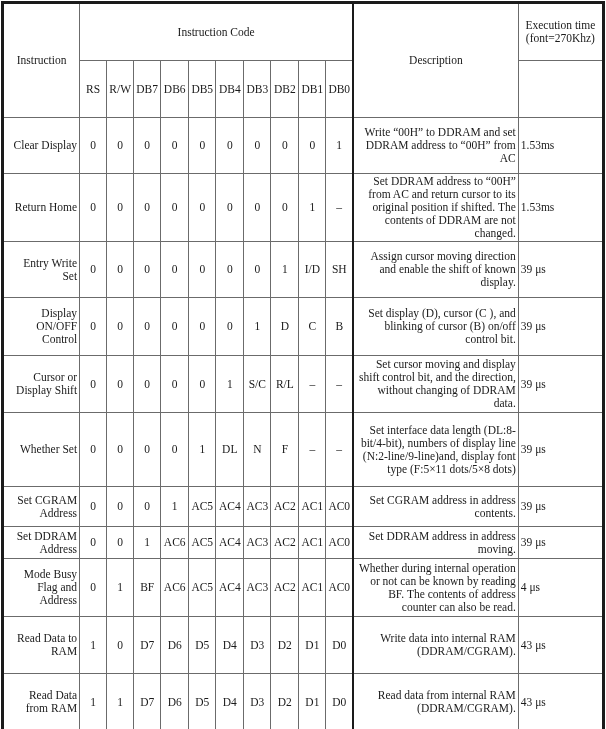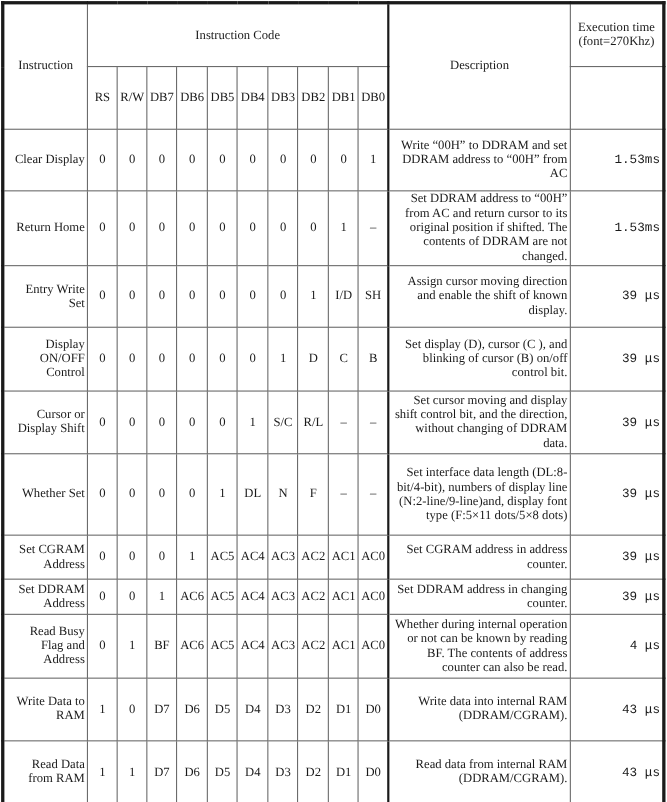--- a/index.html
+++ b/index.html
@@ -20,21 +20,21 @@
       padding: 0 2px;
       font-weight: normal;
       vertical-align: middle;
       line-height: 13px;
       overflow: hidden;
     }
     table.instr th { text-align: center; }
     td.name { text-align: right; padding-left: 2px; font-family: Liberation Serif, serif; }
     td.bit { text-align: center; white-space: nowrap; }
     td.desc { text-align: right; padding-left: 2px; margin-left: 20px; }
-    td.time { text-align: right; font-family: Liberation Mono, monospace; }
+    td.time { text-align: left; }
     th.exec { text-align: left; line-height: 14px; padding-left: 2px; margin-top: 16px; }
     .b-left-dark { border-left: 2px solid #1a1a1a !important; }
     .b-right-dark { border-right: 2px solid #1a1a1a !important; }
   </style>
 </head>
 <body>
 
 <div class="page">
   <table class="instr">
     <colgroup>
@@ -179,58 +179,58 @@
         <td class="bit">0</td>
         <td class="bit">0</td>
         <td class="bit">0</td>
         <td class="bit">1</td>
         <td class="bit">AC5</td>
         <td class="bit">AC4</td>
         <td class="bit">AC3</td>
         <td class="bit">AC2</td>
         <td class="bit">AC1</td>
         <td class="bit b-right-dark">AC0</td>
-        <td class="desc">Set CGRAM address in address counter.</td>
+        <td class="desc">Set CGRAM address in address contents.</td>
         <td class="time">39 μs</td>
       </tr>
 
       <tr style="height:32px">
         <td class="name">Set DDRAM Address</td>
         <td class="bit">0</td>
         <td class="bit">0</td>
         <td class="bit">1</td>
         <td class="bit">AC6</td>
         <td class="bit">AC5</td>
         <td class="bit">AC4</td>
         <td class="bit">AC3</td>
         <td class="bit">AC2</td>
         <td class="bit">AC1</td>
         <td class="bit b-right-dark">AC0</td>
-        <td class="desc">Set DDRAM address in changing counter.</td>
-        <td class="time">39 μs</td>
-      </tr>
-
-      <tr style="height:58px">
-        <td class="name">Read Busy Flag and Address</td>
+        <td class="desc">Set DDRAM address in address moving.</td>
+        <td class="time">39 μs</td>
+      </tr>
+
+      <tr style="height:58px">
+        <td class="name">Mode Busy Flag and Address</td>
         <td class="bit">0</td>
         <td class="bit">1</td>
         <td class="bit">BF</td>
         <td class="bit">AC6</td>
         <td class="bit">AC5</td>
         <td class="bit">AC4</td>
         <td class="bit">AC3</td>
         <td class="bit">AC2</td>
         <td class="bit">AC1</td>
         <td class="bit b-right-dark">AC0</td>
         <td class="desc">Whether during internal operation or not can be known by reading BF. The contents of address counter can also be read.</td>
         <td class="time">4 μs</td>
       </tr>
 
       <tr style="height:57px">
-        <td class="name">Write Data to RAM</td>
+        <td class="name">Read Data to RAM</td>
         <td class="bit">1</td>
         <td class="bit">0</td>
         <td class="bit">D7</td>
         <td class="bit">D6</td>
         <td class="bit">D5</td>
         <td class="bit">D4</td>
         <td class="bit">D3</td>
         <td class="bit">D2</td>
         <td class="bit">D1</td>
         <td class="bit b-right-dark">D0</td>

